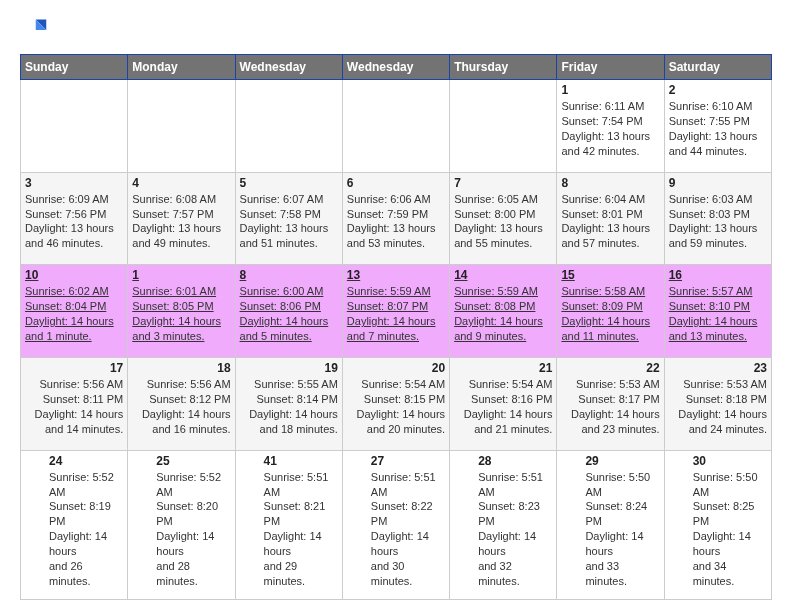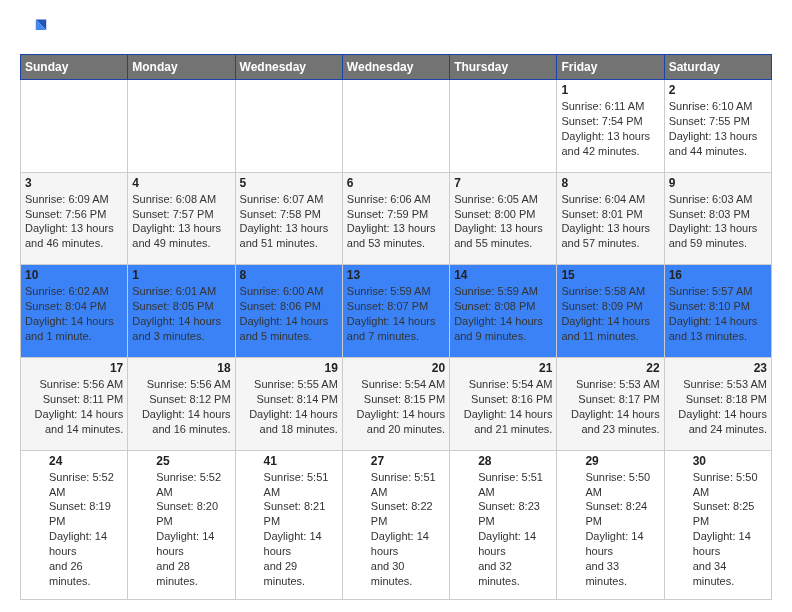--- a/index.html
+++ b/index.html
@@ -91,21 +91,21 @@
       font-size: 11px;
       color: #333;
       line-height: 1.35;
     }
     .empty-cell {
       background: #fff !important;
     }
     
     .row-1 td { background: #fff; }
     .row-2 td { background: #f0f0f0; }
-    .row-3 td { background: #3b82f6; }
+    .row-3 td { background: #f0abfc; text-decoration: underline; }
     .row-4 td { background: #f0f0f0; text-align: right; }
     .row-5 td { background: #fff; padding-left: 28px; }
   </style>
 </head>
 <body>
 
 <div class="page">
   <div class="header">
     <div class="logo">
       <svg class="logo-icon" viewBox="0 0 32 32">

